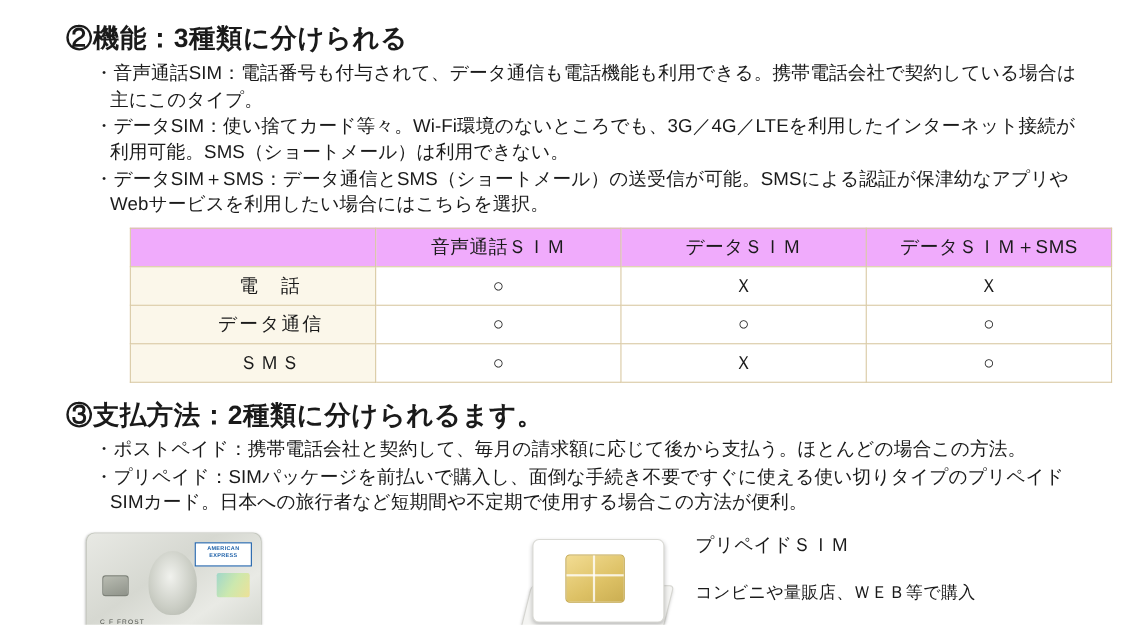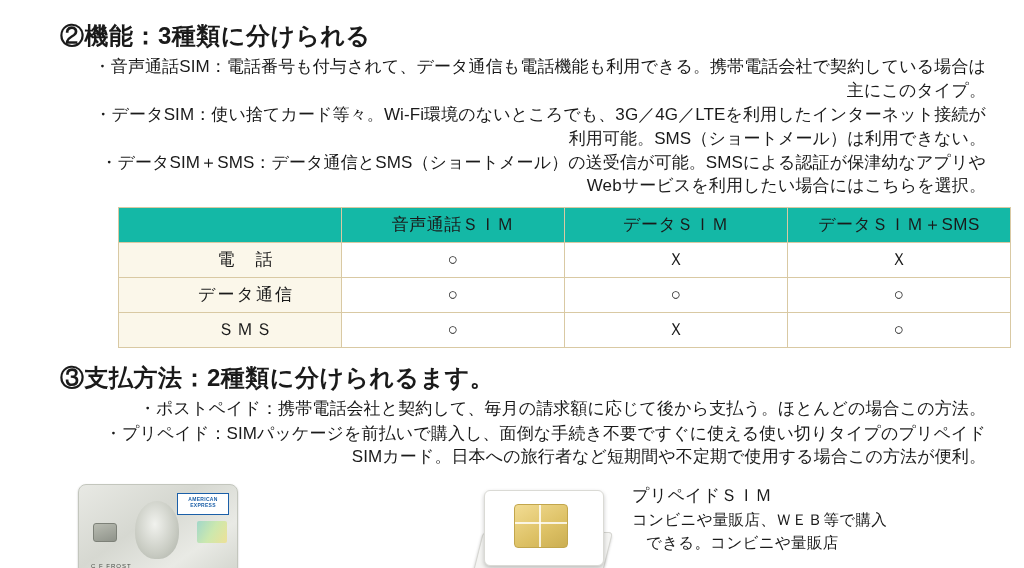--- a/index.html
+++ b/index.html
@@ -36,21 +36,20 @@
     list-style: none;
     width: 900px;
   }
   .bullets li {
     font-size: 17px;
     line-height: 1.38;
     margin-bottom: 1px;
     text-indent: -14px;
     padding-left: 14px;
     letter-spacing: 0.1px;
-    text-align: right;
   }
 
   
   .table-wrap {
     margin: 9px 0 0 118px;
     width: 858px;
   }
   table.feature-table {
     border-collapse: collapse;
     width: 858px;
@@ -60,21 +59,21 @@
   table.feature-table td {
     border: 1px solid #d9c9a3;
     height: 30px;
     text-align: center;
     vertical-align: middle;
     font-size: 17px;
     background: #fdfaf0;
     padding: 2px 4px;
   }
   table.feature-table thead th {
-    background: #14b8a6;
+    background: #f0abfc;
     font-weight: normal;
     letter-spacing: 0.5px;
   }
   table.feature-table td.rowlabel {
     background: #fbf7ea;
     letter-spacing: 2px;
     padding-left: 36px;
   }
   table.feature-table td.mark {
     background: #ffffff;
@@ -229,20 +228,21 @@
     left: 244px;
     top: 10px;
   }
   .cap-pre {
     left: 632px;
     top: 2px;
   }
   .cap-pre .sub {
     font-size: 15.5px;
     line-height: 1.45;
+    margin-top: 20px;
   }
 </style>
 </head>
 <body>
 
 <div class="page">
 
   <h2 class="section-heading">②機能：3種類に分けられる</h2>
 
   <ul class="bullets">

